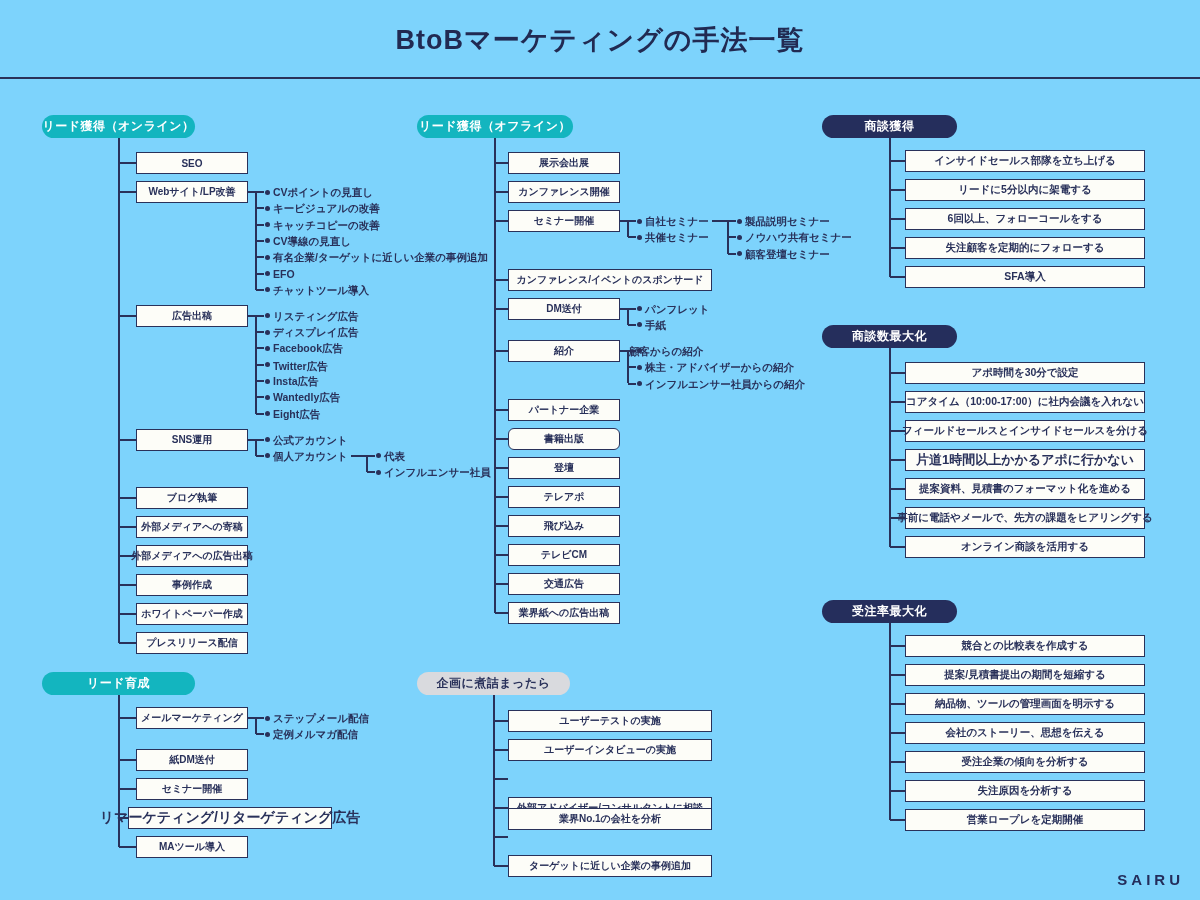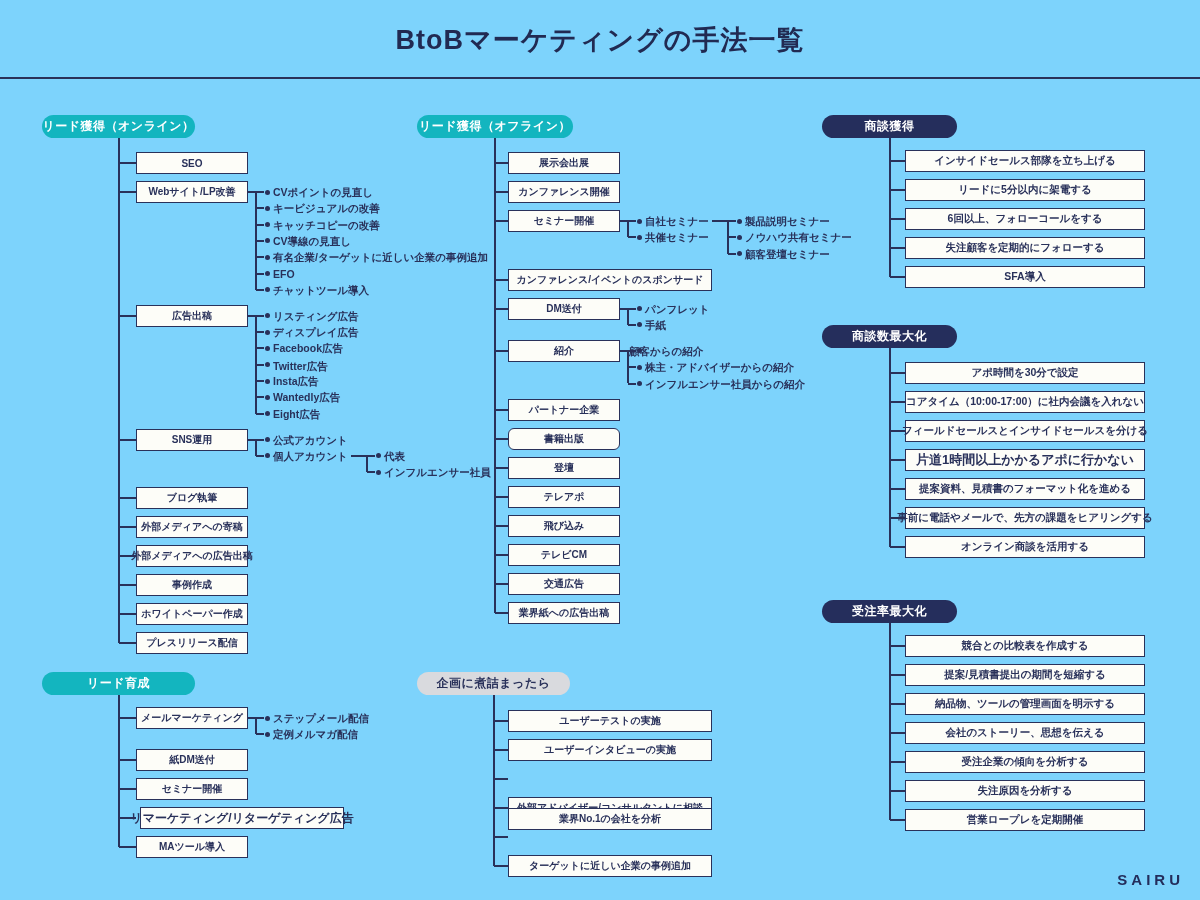--- a/index.html
+++ b/index.html
@@ -250,21 +250,21 @@
     <div class="dot" style="left: 264.5px; top: 715.5px;"></div>
     <div class="bullet-label" style="left: 273px; top: 710px;">ステップメール配信</div>
     <div class="line" style="left: 256px; top: 733.3px; width: 8px; height: 2px;"></div>
     <div class="dot" style="left: 264.5px; top: 731.8px;"></div>
     <div class="bullet-label" style="left: 273px; top: 726.3px;">定例メルマガ配信</div>
     <div class="line" style="left: 119px; top: 759.3px; width: 17px; height: 2px;"></div>
     <div class="node-box" style="left: 136px; top: 749.3px; width: 112px; height: 22px; font-size: 10px;">紙DM送付</div>
     <div class="line" style="left: 119px; top: 788.3px; width: 17px; height: 2px;"></div>
     <div class="node-box" style="left: 136px; top: 778.3px; width: 112px; height: 22px; font-size: 10px;">セミナー開催</div>
     <div class="line" style="left: 119px; top: 817.3px; width: 17px; height: 2px;"></div>
-    <div class="node-box" style="left: 140px; top: 807.3px; width: 204px; height: 22px; font-size: 12px;">リマーケティング/リターゲティング広告</div>
+    <div class="node-box" style="left: 128px; top: 807.3px; width: 204px; height: 22px; font-size: 14px;">リマーケティング/リターゲティング広告</div>
     <div class="line" style="left: 119px; top: 846.3px; width: 17px; height: 2px;"></div>
     <div class="node-box" style="left: 136px; top: 836.3px; width: 112px; height: 22px; font-size: 10px;">MAツール導入</div>
     <div class="line" style="left: 118px; top: 695px; width: 2px; height: 152.3px;"></div>
     <div class="pill gray" style="left: 417px; top: 672px; width: 153px; height: 23px;">企画に煮詰まったら</div>
     <div class="line" style="left: 494px; top: 720px; width: 14px; height: 2px;"></div>
     <div class="node-box" style="left: 508px; top: 710px; width: 204px; height: 22px; font-size: 10px;">ユーザーテストの実施</div>
     <div class="line" style="left: 494px; top: 749px; width: 14px; height: 2px;"></div>
     <div class="node-box" style="left: 508px; top: 739px; width: 204px; height: 22px; font-size: 10px;">ユーザーインタビューの実施</div>
     <div class="line" style="left: 494px; top: 778px; width: 14px; height: 2px;"></div>
     <div class="line" style="left: 494px; top: 807px; width: 14px; height: 2px;"></div>

